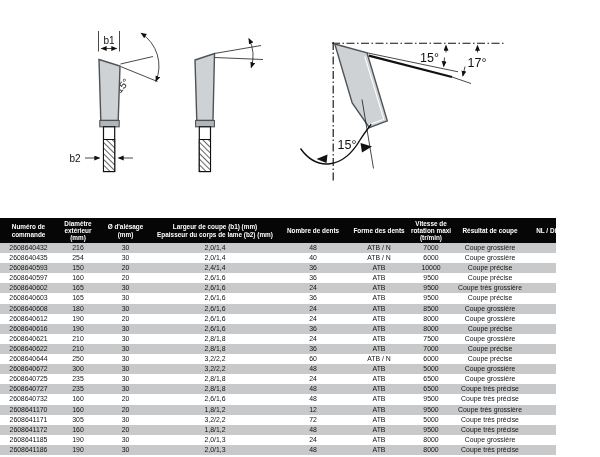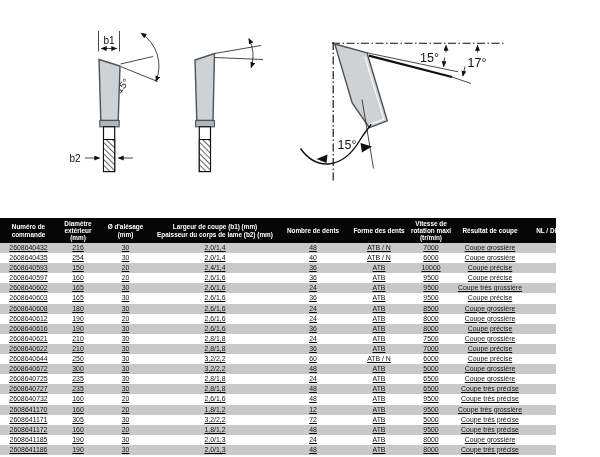--- a/index.html
+++ b/index.html
@@ -1,17 +1,17 @@
 <!DOCTYPE html>
 <html style="--header_bg: #060606; --header_text: #ffffff; --row_stripe: #c7c9ca; --tooth_fill: #ced2d4; --tooth_band: #b2b6b8; --tooth_stroke: #4d5357;"><head>
 <meta charset="utf-8">
 <style>
   html,body{margin:0;padding:0;background:#fff;}
   .page{position:relative;width:556px;height:457px;background:#fff;overflow:hidden;
-        font-family:"Liberation Sans",sans-serif;text-decoration:underline;}
+        font-family:"Liberation Sans",sans-serif;}
   .diagrams{display:block;}
 
   
   .thin{stroke:#1a1a1a;stroke-width:0.8;fill:none;}
   .thick{stroke:#111;stroke-width:2.3;fill:none;}
   .tooth{fill:var(--tooth_fill);stroke:var(--tooth_stroke);stroke-width:1.4;}
   .band{fill:var(--tooth_band);stroke:var(--tooth_stroke);stroke-width:1.1;}
   .shaft{fill:#fff;stroke:#111;stroke-width:1.2;}
   .hatchrect{stroke:#111;stroke-width:1;}
   .dashdot{stroke:#111;stroke-width:1.15;stroke-dasharray:8 2.5 1.5 2.5;fill:none;}

